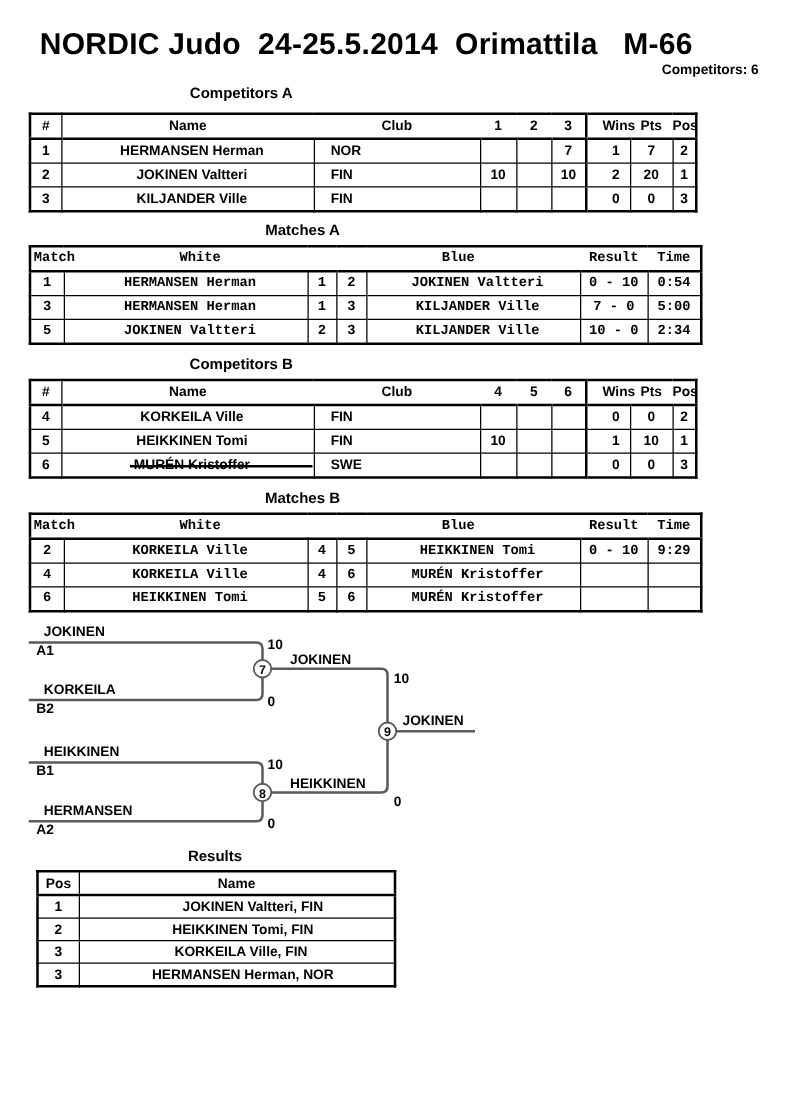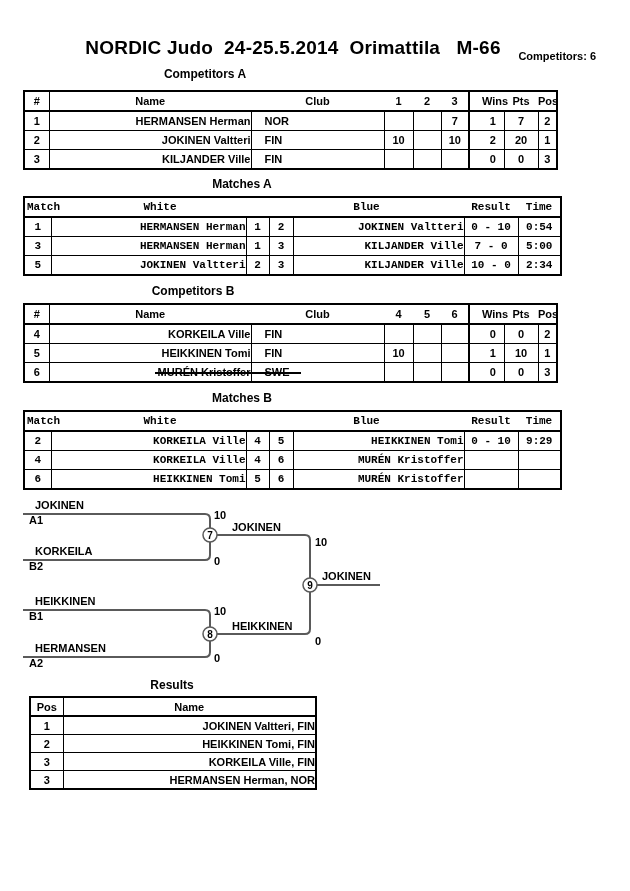--- a/index.html
+++ b/index.html
@@ -1,22 +1,22 @@
 <!DOCTYPE html>
 <html><head>
 <meta charset="utf-8">
 <style>
   html,body{margin:0;padding:0;background:#fff;}
   .page{position:relative;width:630px;height:891px;background:#ffffff;overflow:hidden;
         font-family:"Liberation Sans",sans-serif;font-weight:bold;color:#000;}
   .main-title{position:absolute;top:22px;left:0;width:586px;text-align:center;
-              font-size:19px;letter-spacing:0.2px;white-space:pre;margin-top:15px;}
-  .comp-count{position:absolute;top:50px;right:34px;font-size:11px;}
+              font-size:24px;letter-spacing:0.2px;white-space:pre;}
+  .comp-count{position:absolute;top:50px;right:23px;font-size:11px;}
   .sec-title{position:absolute;font-size:12px;text-align:center;white-space:nowrap;}
-  .t-compA{top:67px;left:12px;width:386px;}
+  .t-compA{top:67px;left:0;width:386px;}
   .t-matchA{top:177px;left:0;width:484px;}
   .t-compB{top:284px;left:0;width:386px;}
   .t-matchB{top:391px;left:0;width:484px;}
   .t-results{top:678px;left:0;width:344px;}
 
   table{position:absolute;border-collapse:collapse;table-layout:fixed;
         font-size:11px;font-weight:bold;}
   th,td{padding:0;height:18px;overflow:visible;white-space:nowrap;font-weight:bold;}
 
   .comp-table{left:23px;width:533px;border:2px solid #000;}
@@ -28,21 +28,21 @@
   .match-table{left:23px;width:537px;border:2px solid #000;font-family:Liberation Mono, monospace;}
   .match-table td{border:1px solid #000;}
   .match-table thead th{border-bottom:2px solid #000;}
 
   .results-table{left:29px;width:286px;border:2px solid #000;}
   .results-table td{border:1px solid #000;}
   .results-table thead th{border-bottom:2px solid #000;}
   .results-table thead th.th-pos{border-right:1px solid #000;}
   .results-table th,.results-table td{height:17px;}
 
-  .cl{text-align:right;padding-left:7px;}
+  .cl{text-align:center;padding-left:7px;}
   .club{text-align:left;padding-left:13px;}
   .cc{text-align:center;}
   .strike{position:relative;display:inline-block;}
   .strike::after{content:"";position:absolute;left:-3px;top:48%;width:146px;
                  border-top:2px solid #000;}
   .bracket{position:absolute;left:20px;top:492px;}
   .bracket text{font-family:"Liberation Sans",sans-serif;font-weight:bold;font-size:11px;fill:#000;}
   .bracket text.circ-num{font-size:10px;text-anchor:middle;}
   .bracket .bl{stroke:#5a5a5a;stroke-width:2;fill:none;stroke-linejoin:round;}
   .bracket circle{stroke:#5a5a5a;stroke-width:1.5;fill:#fff;}

